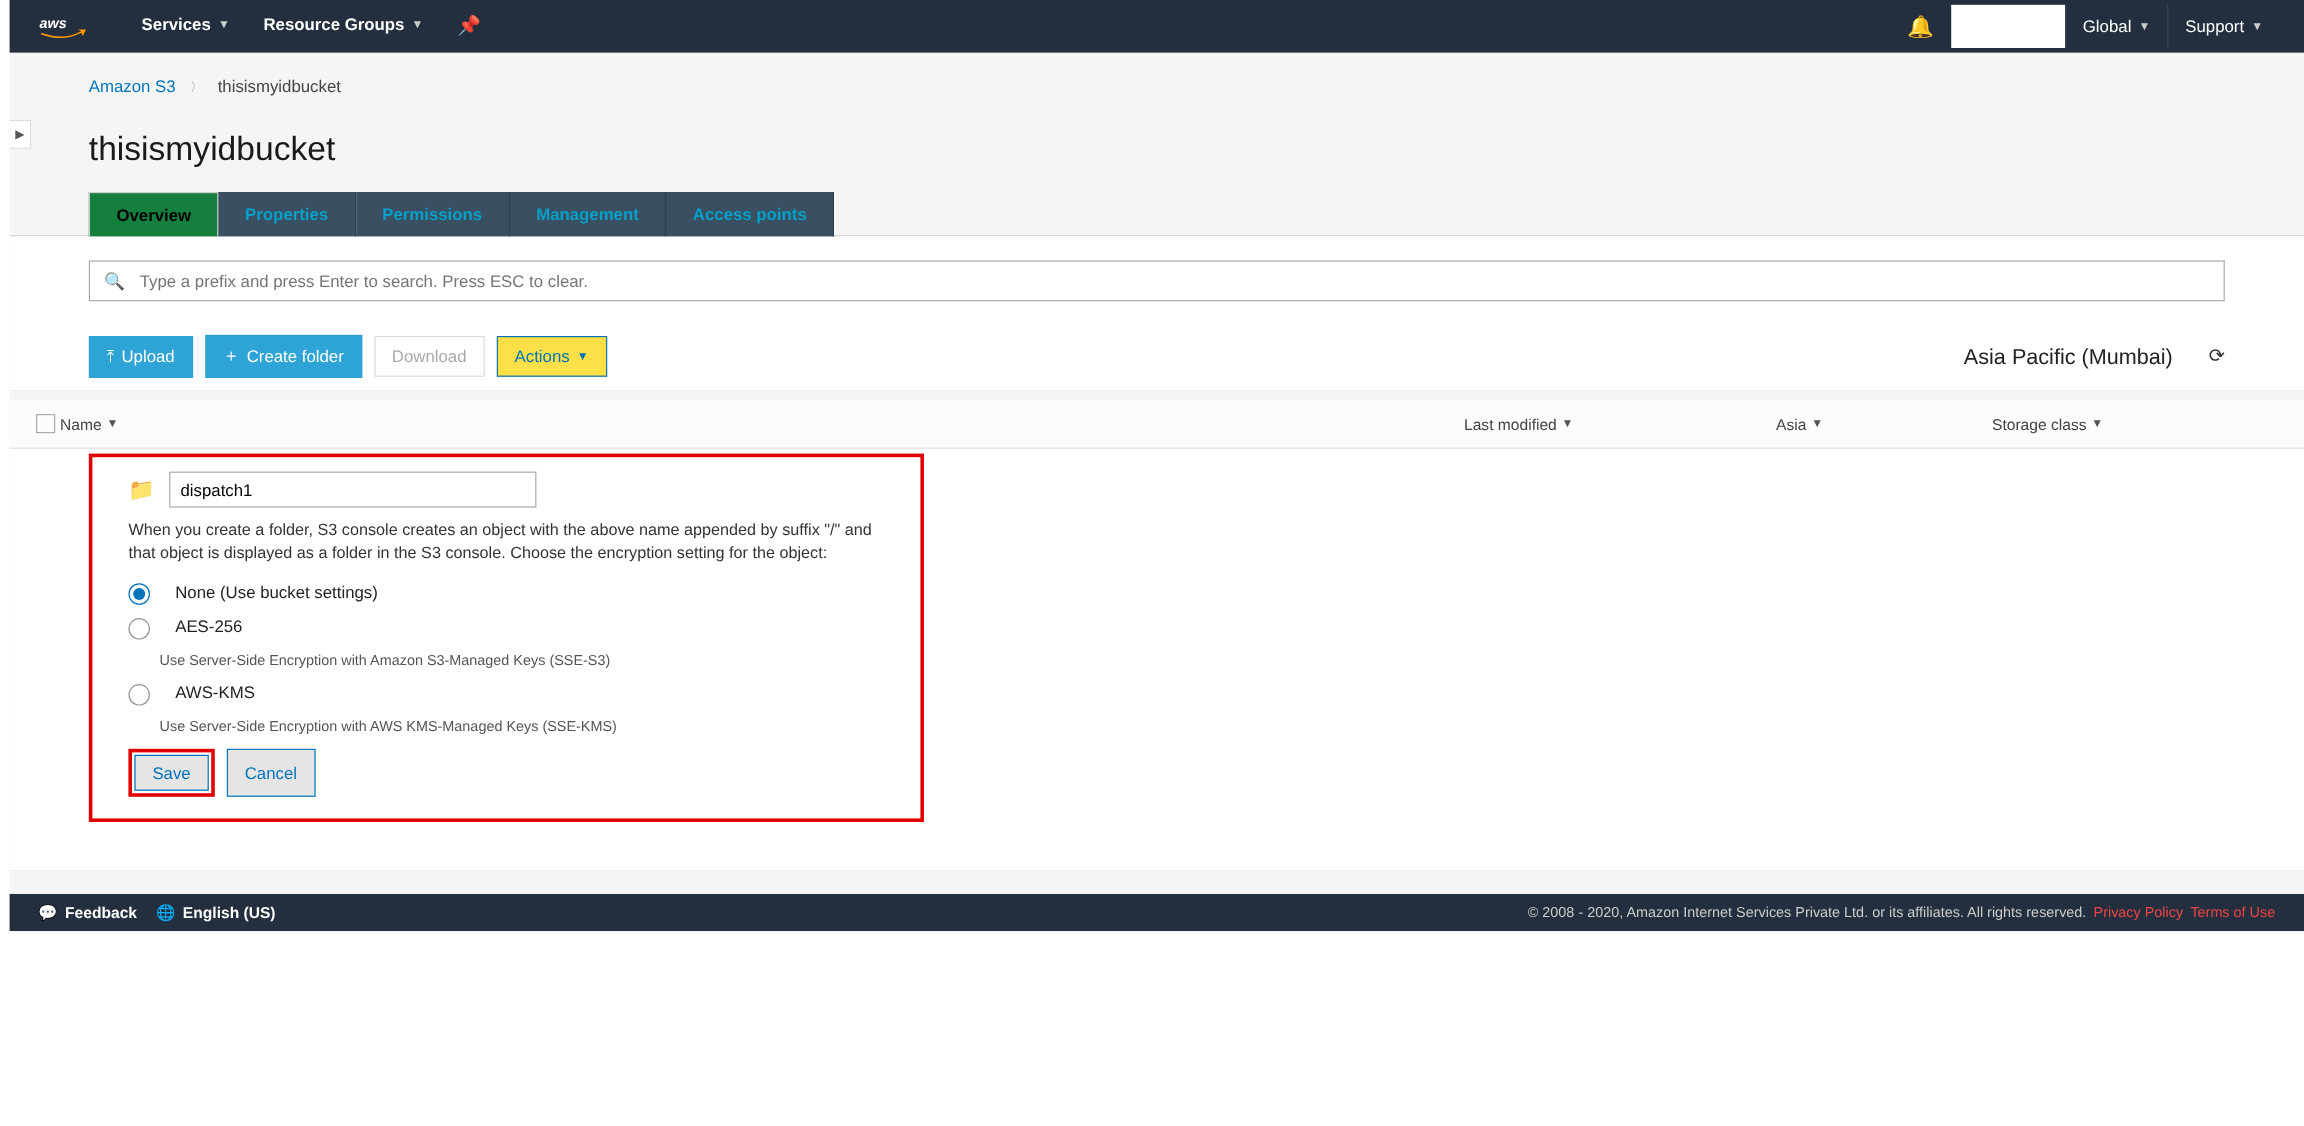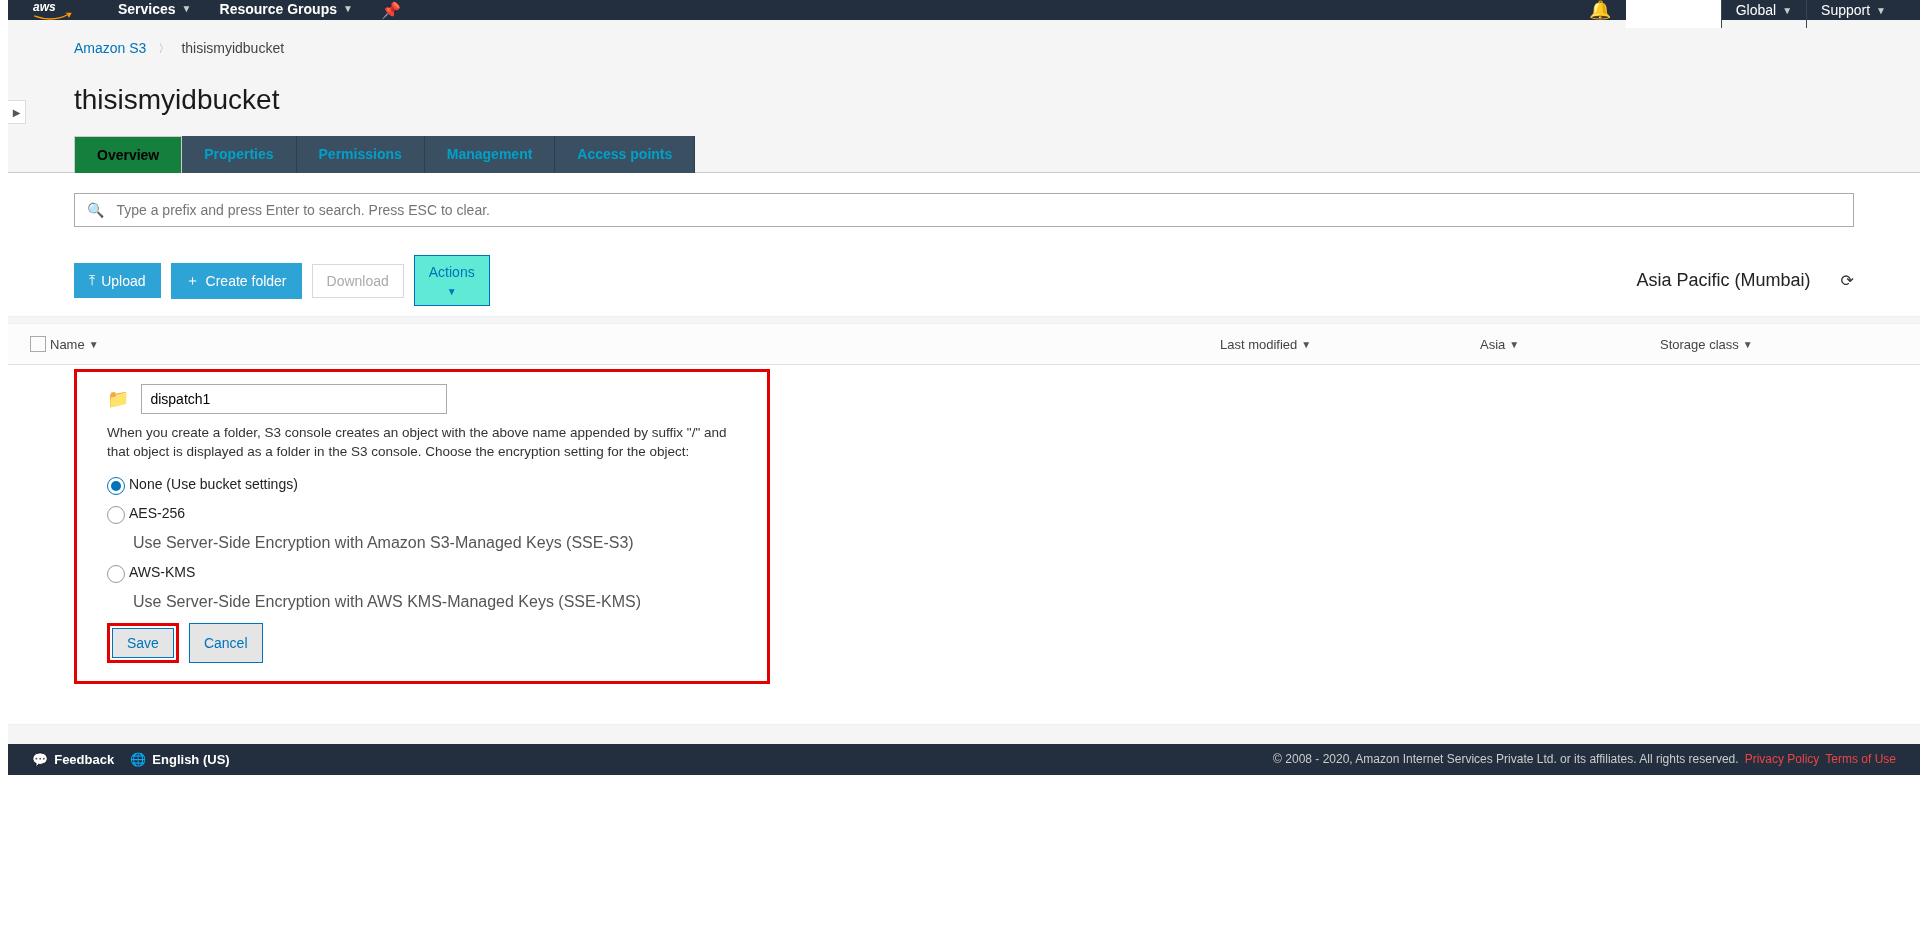--- a/index.html
+++ b/index.html
@@ -1,19 +1,19 @@
 <!DOCTYPE html>
 <html><head>
 <meta charset="utf-8">
 <style>
 * { margin: 0; padding: 0; box-sizing: border-box; font-family: "Amazon Ember", "Helvetica Neue", Arial, sans-serif; }
 body { background: #fff; color: #232f3e; font-size: 14px; }
 
 
-.top-nav { background: #232f3e; height: 20px; display: flex; align-items: center; padding: 0 20px; color: #fff; font-size: 14px; margin-left: 8px; }
+.top-nav { background: #232f3e; height: 44px; display: flex; align-items: center; padding: 0 20px; color: #fff; font-size: 14px; margin-left: 8px; }
 .top-nav .aws-logo { display:flex; align-items:center; margin-right: 40px; }
 .top-nav .aws-logo svg { height: 24px; }
 .top-nav .nav-group { display: flex; align-items: flex-start; gap: 28px; }
 .top-nav .nav-item { display: flex; align-items:center; gap:6px; cursor:pointer; font-weight:600; }
 .top-nav .caret { font-size:10px; color:#ccc; }
 .top-nav .pin-icon { color:#ccc; font-size:16px; }
 .top-nav .spacer { flex:1; }
 .top-nav .right-group { display:flex; align-items:center; gap:0; }
 .top-nav .right-divider { width:1px; height:36px; background:#3b4453; margin:0; }
 .top-nav .right-block { padding:0 14px; display:flex; align-items:center; gap:6px; cursor:pointer; height:36px; }
@@ -41,45 +41,45 @@
 
 
 .search-bar { border:1px solid #aaa; display:flex; align-items:center; padding:8px 12px; gap:12px; color:#666; }
 .search-bar input { border:none; outline:none; flex:1; font-size:14px; color:#666; }
 
 
 .action-row { display:flex; align-items:center; margin:28px 0 10px 0; gap:10px; }
 .btn { padding: 8px 14px; font-size:14px; border:1px solid transparent; cursor:pointer; display:inline-flex; align-items:center; gap:6px; }
 .btn.blue { background:#2ea3d6; color:#fff; }
 .btn.disabled { background:#fff; color:#aaa; border:1px solid #d5dbdb; cursor:default; }
-.btn.outline { background:#5eead4; color:#0073bb; border:1px solid #0073bb;flex-direction:column; }
+.btn.outline { background:#fde047; color:#0073bb; border:1px solid #0073bb; }
 .region-info { margin-left:auto; font-size:18px; color:#222; display:flex; align-items:center; gap:30px; }
 .region-info .refresh { font-size:16px; color:#333; cursor:pointer; }
 
 
 .table-spacer { height:8px; background:#f5f5f5; margin: 0 -66px; border-top:1px solid #eee; border-bottom:1px solid #eee; }
 .table-header { display:grid; grid-template-columns: 42px 1fr 260px 180px 260px; align-items:center; padding: 12px 0; border-bottom:1px solid #e0e0e0; font-size:13px; color:#444; background:#fcfcfc; margin:0 -66px; }
 .table-header > div:first-child { padding-left:22px; }
 .th { display:flex; align-items:center; gap:4px; }
 .th-checkbox { width:16px; height:16px; border:1px solid #aaa; }
 .sort-caret { font-size:10px; color:#555; }
 
 
 .folder-panel { border:3px solid #e30000; margin:4px 0 0 0; padding:12px 30px 18px 30px; max-width:696px; }
 .folder-row { display:flex; align-items:center; gap:12px; margin-bottom:10px; }
 .folder-icon { color:#555; font-size:18px; }
 .folder-input { border:1px solid #aaa; padding:6px 8px; flex:0 0 306px; font-size:14px; }
 .folder-desc { color:#333; font-size:13.5px; line-height:1.4; margin-bottom:14px; }
 
-.radio-option { display:flex; align-items:flex-start; gap:4px; margin-bottom:10px; }
+.radio-option { display:flex; align-items:flex-start; gap:21px; margin-bottom:10px; }
 .radio-circle { width:18px; height:18px; border-radius:50%; border:1.5px solid #999; flex-shrink:0; position:relative; margin-top:1px; }
 .radio-circle.selected { border-color:#0073bb; }
 .radio-circle.selected::after { content:""; position:absolute; width:10px; height:10px; background:#0073bb; border-radius:50%; top:3px; left:3px; }
 .radio-label { font-size:14px; color:#222; }
-.radio-sub { font-size:16px; color:#555; margin-top:4px; margin-left:26px; margin-bottom:12px; }
+.radio-sub { font-size:12px; color:#555; margin-top:4px; margin-left:26px; margin-bottom:12px; }
 
 .save-row { display:flex; gap:10px; margin-top:10px; }
 .save-btn-wrap { border:3px solid #e30000; padding:2px; }
 .btn-small { padding: 6px 14px; font-size:14px; border:1px solid #0073bb; color:#0073bb; background:#e5e5e5; cursor:pointer; }
 
 
 .footer { background:#232f3e; color:#ccc; display:flex; align-items:center; padding: 8px 24px; font-size:13px; margin-left:8px; }
 .footer .left-footer { display:flex; align-items:center; gap:16px; }
 .footer .left-footer .item { display:flex; align-items:center; gap:6px; color:#fff; font-weight:600; }
 .footer .right-footer { margin-left:auto; display:flex; align-items:center; gap:6px; }

